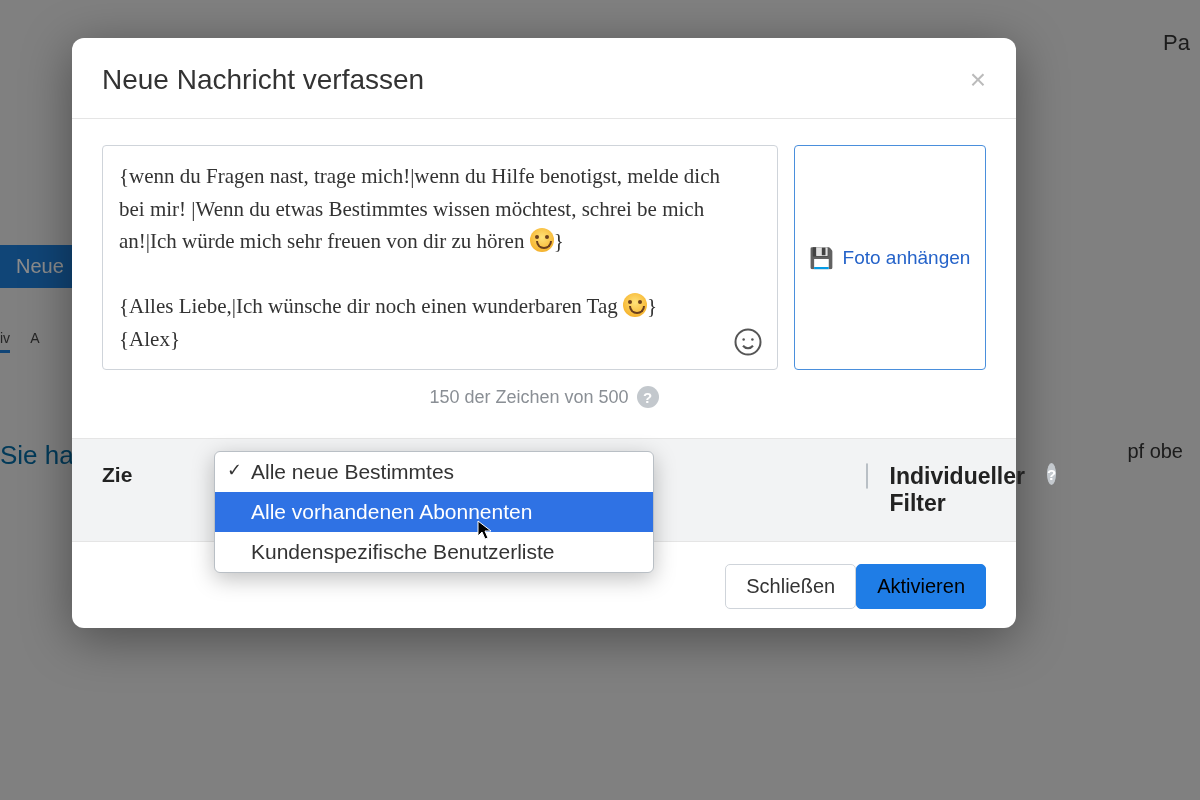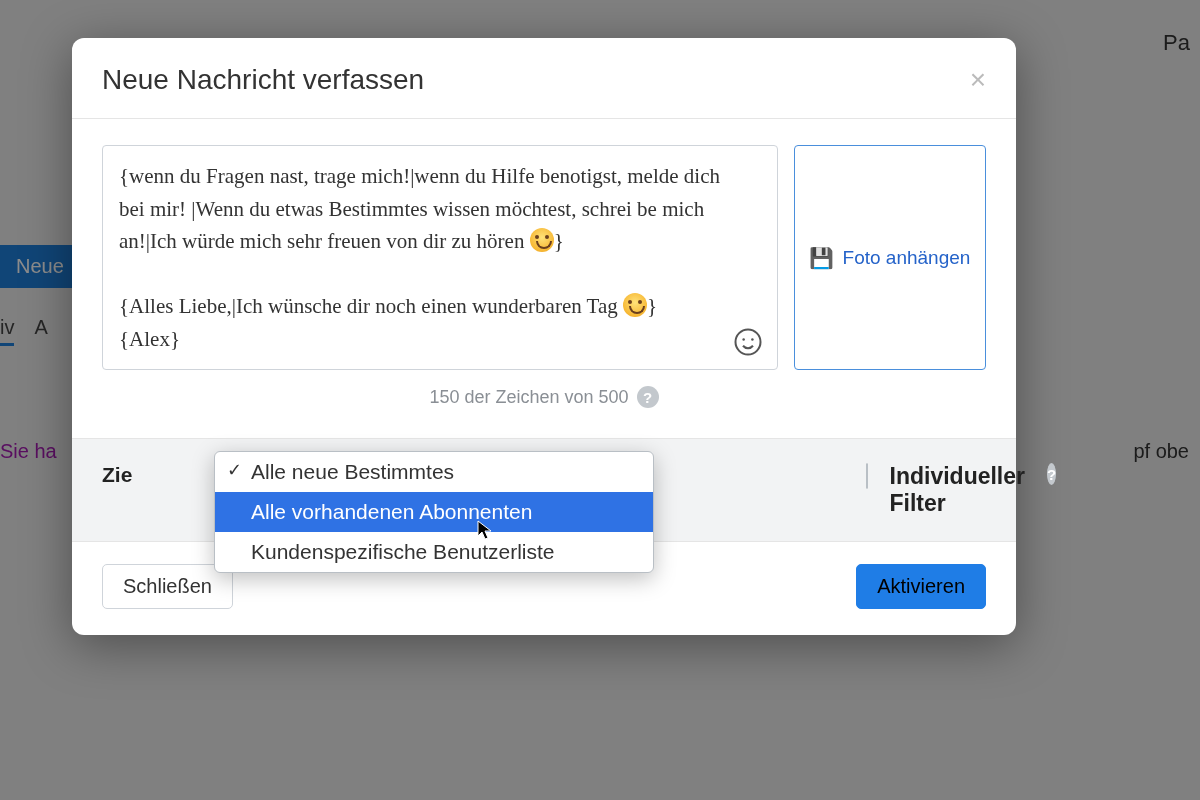--- a/index.html
+++ b/index.html
@@ -28,39 +28,39 @@
       position: absolute;
       top: 245px;
       left: 0;
       background: #1e7dd8;
       color: white;
       padding: 10px 16px;
       font-size: 20px;
     }
     .bg-tabs2 {
       position: absolute;
-      top: 316px;
+      top: 330px;
       left: 0;
-      font-size: 20px;
+      font-size: 14px;
       color: #444;
       display:flex;
       gap:20px;
     }
     .bg-tabs2 span:first-child { border-bottom: 3px solid #1e7dd8; padding-bottom:4px;}
     .bg-text {
       position: absolute;
       top: 440px;
       left: 0;
-      font-size: 20px;
-      color: #a21caf;
+      font-size: 26px;
+      color: #0369a1;
     }
     .bg-text2 {
       position: absolute;
       top: 440px;
-      right: 11px;
+      right: 17px;
       font-size: 20px;
       color: #333;
     }
     .modal {
       position: absolute;
       top: 38px;
       left: 72px;
       width: 944px;
       background: #fff;
       border-radius: 12px;
@@ -244,24 +244,23 @@
     }
     .cursor {
       position: absolute;
       top: 68px;
       left: 262px;
       width: 16px;
       height: 22px;
       pointer-events: none;
     }
     .modal-footer {
-      padding: 22px 30px 26px;
-      display: flex;
-      justify-content: space-between;
-      gap: 14px;
+      padding: 22px 30px 19px;
+      display: flex;
+      justify-content: flex-end;
     }
     .btn {
       font-size: 20px;
       padding: 10px 20px;
       border-radius: 5px;
       cursor: pointer;
       border: 1px solid #cfd4da;
       background: #fff;
       color: #333;
     }

